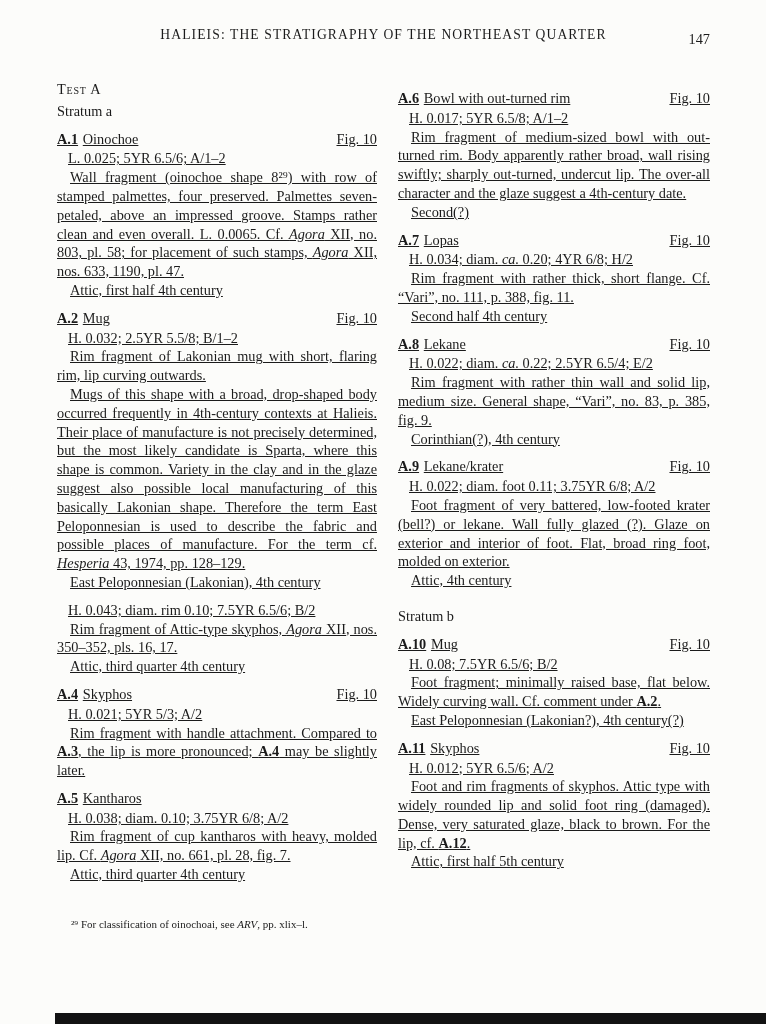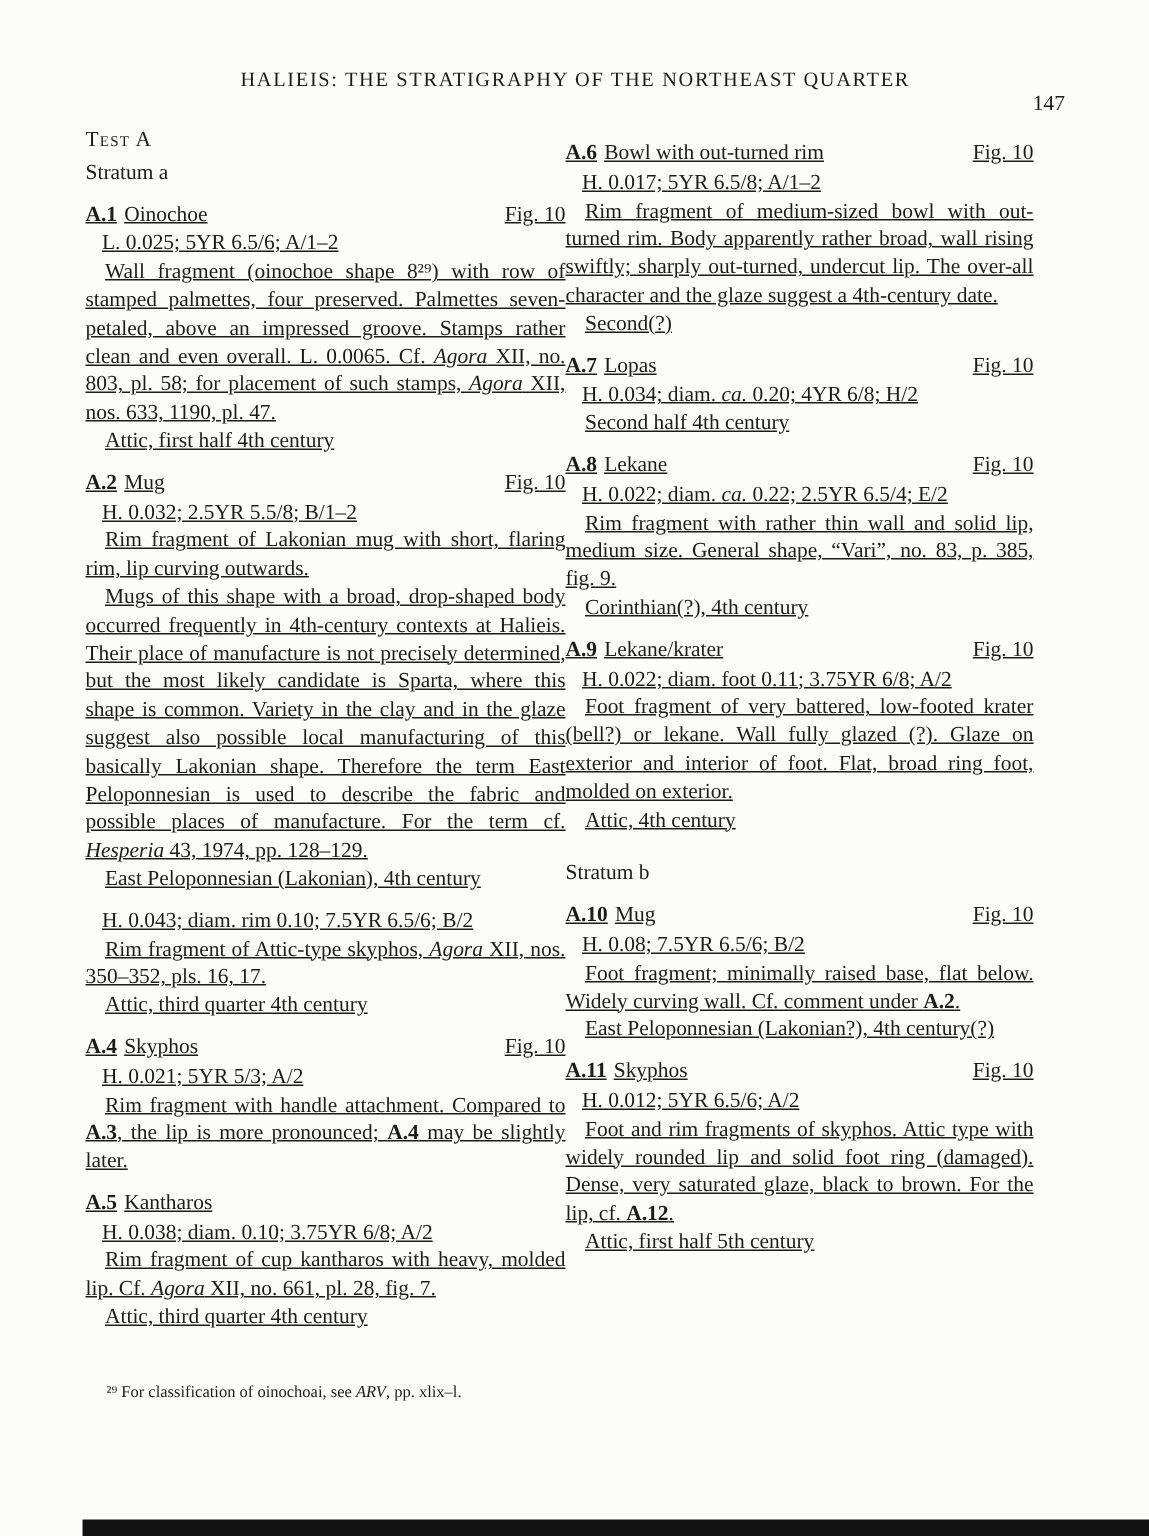--- a/index.html
+++ b/index.html
@@ -6,41 +6,42 @@
   body {
     width: 766px; height: 1024px;
     background: #fcfcfa;
     color: #1b1b1b;
     font-family: "Liberation Serif", serif;
     position: relative;
     overflow: hidden;
   }
   .page {
     box-sizing: border-box;
-    padding: 45px 56px 0 57px;
+    padding: 27px 56px 0 57px;
   }
   .running-head {
     position: relative;
     height: 20px;
   }
   .running-title {
     text-align: center;
     font-size: 13.6px;
     letter-spacing: 1.1px;
     white-space: nowrap;
   }
   .page-number {
     position: absolute;
-    right: 0; top: 16px;
+    right: 0; top: 4px;
     font-size: 14.3px;
     margin-left: 43px;
   }
   .columns {
     display: flex;
-    margin-top: 19px;
+    gap: 21px;
+    margin-top: 33px;
     font-size: 14.3px;
     line-height: 18.8px;
   }
   .col-left  { width: 320px; }
   .col-right { width: 312px; }
   .section-label {
     font-variant: small-caps;
     letter-spacing: 0.8px;
   }
   .stratum-label {
@@ -148,20 +149,21 @@
   <p class="body-para">Rim fragment of medium-sized bowl with out-turned rim. Body apparently rather broad, wall rising swiftly; sharply out-turned, undercut lip. The over-all character and the glaze suggest a 4th-century date.</p>
           <p class="body-para">Second(?)</p>
         </div>
 
   <div class="entry">
     <div class="entry-head">
       <span class="head-left"><span class="entry-id">A.7</span><span class="entry-title">Lopas</span></span>
       <span class="fig-ref">Fig. 10</span>
     </div>
     <div class="entry-dims">H. 0.034; diam. <i>ca.</i> 0.20; 4YR 6/8; H/2</div>
+  <p class="body-para">Rim fragment with rather thick, short flange. Cf. “Vari”, no. 111, p. 388, fig. 11.</p>
           <p class="body-para">Second half 4th century</p>
         </div>
 
   <div class="entry">
     <div class="entry-head">
       <span class="head-left"><span class="entry-id">A.8</span><span class="entry-title">Lekane</span></span>
       <span class="fig-ref">Fig. 10</span>
     </div>
     <div class="entry-dims">H. 0.022; diam. <i>ca.</i> 0.22; 2.5YR 6.5/4; E/2</div>
   <p class="body-para">Rim fragment with rather thin wall and solid lip, medium size. General shape, “Vari”, no. 83, p. 385, fig. 9.</p>

